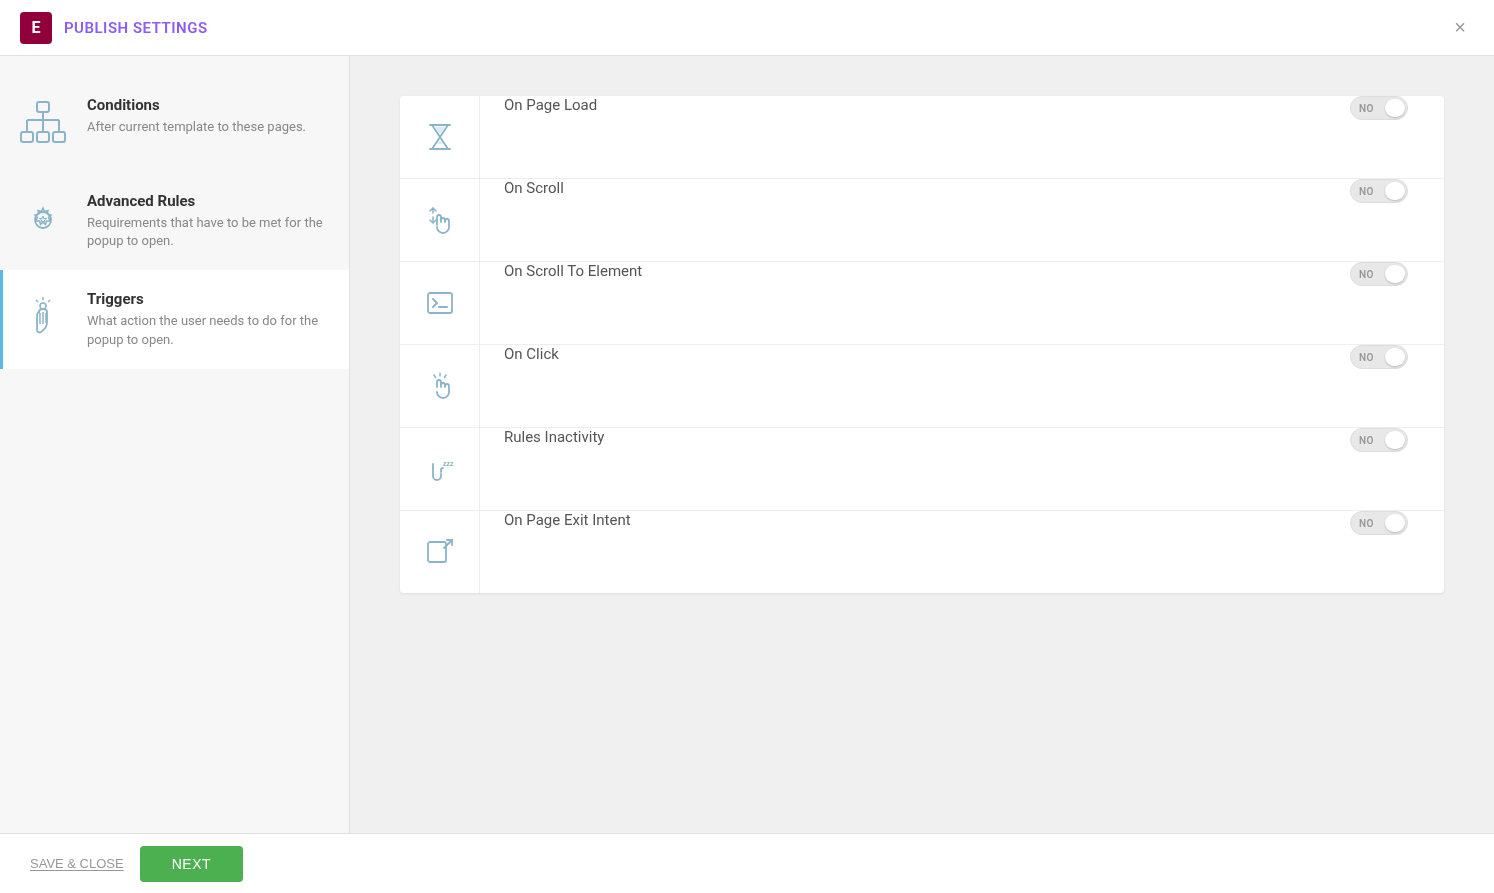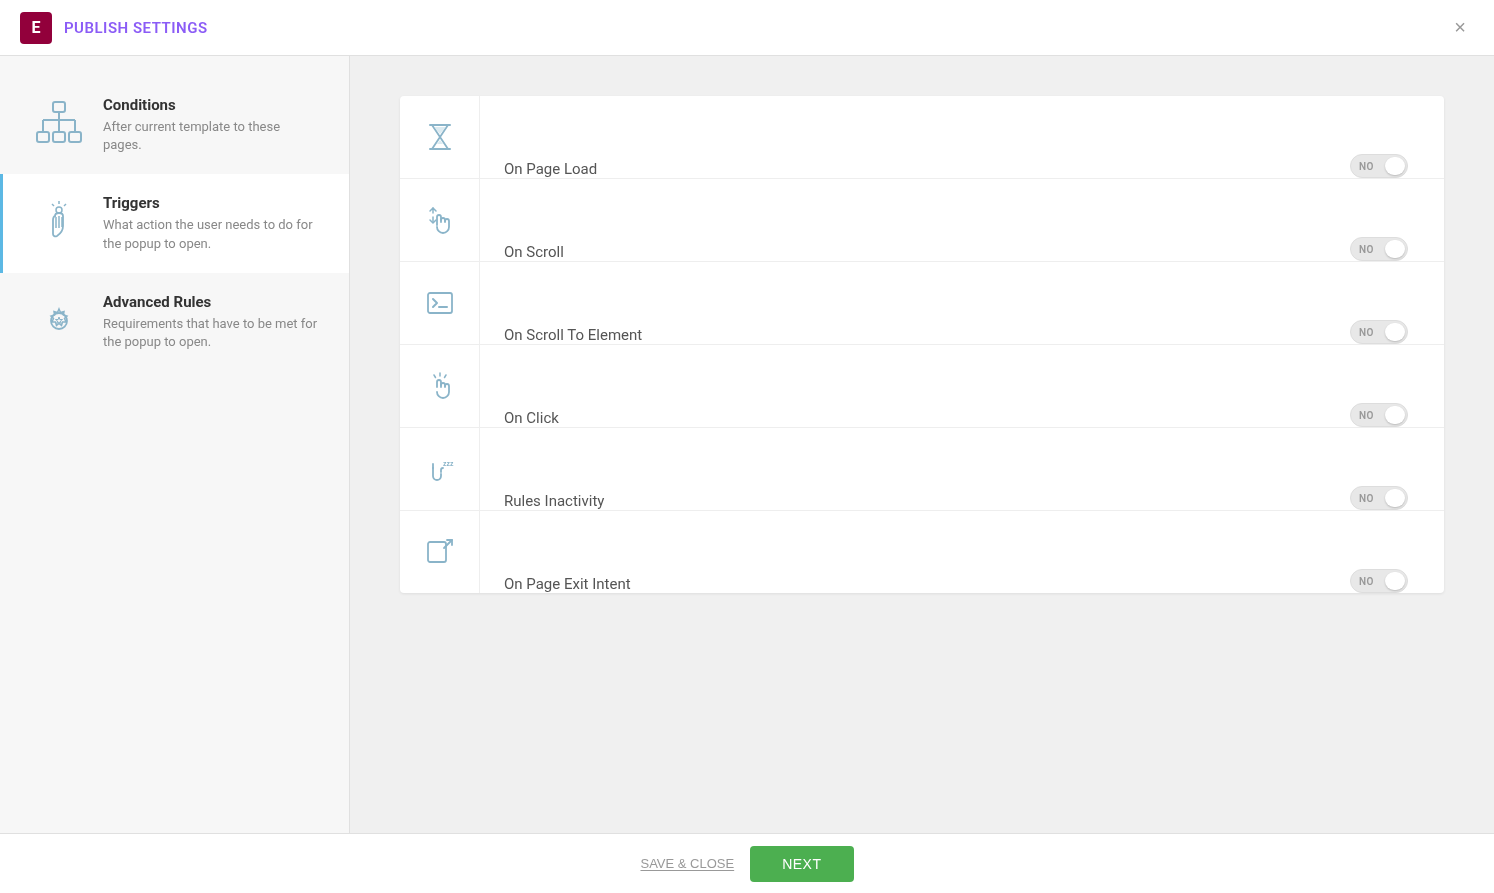--- a/index.html
+++ b/index.html
@@ -76,21 +76,21 @@
     .sidebar {
       width: 350px;
       background: #f7f7f7;
       border-right: 1px solid #e0e0e0;
       padding: 20px 0;
       flex-shrink: 0;
     }
     .sidebar-item {
       display: flex;
       align-items: flex-start;
-      padding: 20px 28px;
+      padding: 20px 12px;
       cursor: pointer;
       position: relative;
       border-left: 3px solid transparent;
     }
     .sidebar-item.active {
       background: #fff;
       border-left: 3px solid #5cb8e4;
     }
     .sidebar-icon {
       width: 56px;
@@ -127,21 +127,21 @@
       display: flex;
       flex-direction: column;
       gap: 0;
       background: #fff;
       border-radius: 4px;
       overflow: hidden;
       box-shadow: 0 1px 3px rgba(0,0,0,0.08);
     }
     .trigger-row {
       display: flex;
-      align-items: flex-end;
+      align-items: flex-start;
       border-bottom: 1px solid #eee;
       min-height: 82px;
       padding: 0;
       cursor: pointer;
     }
     .trigger-row:last-child {
       border-bottom: none;
     }
     .trigger-icon-cell {
       width: 80px;
@@ -196,21 +196,21 @@
       text-transform: uppercase;
       letter-spacing: 0.3px;
     }
 
     
     .footer {
       background: #fff;
       height: 60px;
       display: flex;
       align-items: center;
-      justify-content: center;
+      justify-content: flex-start;
       padding: 0 30px;
       gap: 16px;
       border-top: 1px solid #e0e0e0;
       flex-shrink: 0;
     }
     .save-close-btn {
       background: none;
       border: none;
       color: #999;
       font-size: 13px;
@@ -269,20 +269,36 @@
             <line x1="26" y1="22" x2="26" y2="34" stroke="#8ab4c9" stroke-width="2"></line>
             <line x1="42" y1="22" x2="42" y2="34" stroke="#8ab4c9" stroke-width="2"></line>
           </svg>
         </div>
         <div class="sidebar-text">
           <div class="sidebar-item-title">Conditions</div>
           <div class="sidebar-item-desc">After current template to these pages.</div>
         </div>
       </div>
 
+      <div class="sidebar-item">
+        <div class="sidebar-icon">
+          <svg width="52" height="52" viewBox="0 0 52 52" fill="none">
+
+            <path d="M26 18 C21.6 18 18 21.6 18 26 C18 30.4 21.6 34 26 34 C30.4 34 34 30.4 34 26 C34 21.6 30.4 18 26 18 Z" stroke="#8ab4c9" stroke-width="1.8" fill="none"></path>
+            <path d="M26 14 L27.5 17.5 L31 16.5 L30.5 20 L34 21 L31.5 23.5 L33 27 L29.5 27 L28.5 30.5 L26 28.5 L23.5 30.5 L22.5 27 L19 27 L20.5 23.5 L18 21 L21.5 20 L21 16.5 L24.5 17.5 Z" stroke="#8ab4c9" stroke-width="1.5" fill="none"></path>
+
+            <path d="M26 22 L26.8 24.5 L29.5 24.5 L27.4 26 L28.2 28.5 L26 27 L23.8 28.5 L24.6 26 L22.5 24.5 L25.2 24.5 Z" stroke="#8ab4c9" stroke-width="1" fill="none"></path>
+          </svg>
+        </div>
+        <div class="sidebar-text">
+          <div class="sidebar-item-title">Advanced Rules</div>
+          <div class="sidebar-item-desc">Requirements that have to be met for the popup to open.</div>
+        </div>
+      </div>
+
       <div class="sidebar-item active">
         <div class="sidebar-icon">
           <svg width="52" height="52" viewBox="0 0 52 52" fill="none">
 
             <circle cx="26" cy="14" r="3" stroke="#8ab4c9" stroke-width="1.5" fill="none"></circle>
 
             <line x1="26" y1="8" x2="26" y2="5" stroke="#8ab4c9" stroke-width="1.5"></line>
             <line x1="31" y1="10" x2="33" y2="8" stroke="#8ab4c9" stroke-width="1.5"></line>
             <line x1="21" y1="10" x2="19" y2="8" stroke="#8ab4c9" stroke-width="1.5"></line>
 
@@ -291,36 +307,20 @@
             <line x1="29" y1="21" x2="29" y2="31" stroke="#8ab4c9" stroke-width="1.5"></line>
             <line x1="23" y1="21" x2="23" y2="32" stroke="#8ab4c9" stroke-width="1.5"></line>
           </svg>
         </div>
         <div class="sidebar-text">
           <div class="sidebar-item-title">Triggers</div>
           <div class="sidebar-item-desc">What action the user needs to do for the popup to open.</div>
         </div>
       </div>
 
-      <div class="sidebar-item">
-        <div class="sidebar-icon">
-          <svg width="52" height="52" viewBox="0 0 52 52" fill="none">
-
-            <path d="M26 18 C21.6 18 18 21.6 18 26 C18 30.4 21.6 34 26 34 C30.4 34 34 30.4 34 26 C34 21.6 30.4 18 26 18 Z" stroke="#8ab4c9" stroke-width="1.8" fill="none"></path>
-            <path d="M26 14 L27.5 17.5 L31 16.5 L30.5 20 L34 21 L31.5 23.5 L33 27 L29.5 27 L28.5 30.5 L26 28.5 L23.5 30.5 L22.5 27 L19 27 L20.5 23.5 L18 21 L21.5 20 L21 16.5 L24.5 17.5 Z" stroke="#8ab4c9" stroke-width="1.5" fill="none"></path>
-
-            <path d="M26 22 L26.8 24.5 L29.5 24.5 L27.4 26 L28.2 28.5 L26 27 L23.8 28.5 L24.6 26 L22.5 24.5 L25.2 24.5 Z" stroke="#8ab4c9" stroke-width="1" fill="none"></path>
-          </svg>
-        </div>
-        <div class="sidebar-text">
-          <div class="sidebar-item-title">Advanced Rules</div>
-          <div class="sidebar-item-desc">Requirements that have to be met for the popup to open.</div>
-        </div>
-      </div>
-
     </div>
 
     <div class="main-content">
       <div class="trigger-list">
 
         <div class="trigger-row">
           <div class="trigger-icon-cell">
             <svg width="34" height="34" viewBox="0 0 34 34" fill="none" class="trigger-icon-svg">
 
               <path d="M9 5 H25 L17 17 L25 29 H9 L17 17 Z" stroke="#8ab4c9" stroke-width="1.8" fill="none" stroke-linejoin="round"></path>

